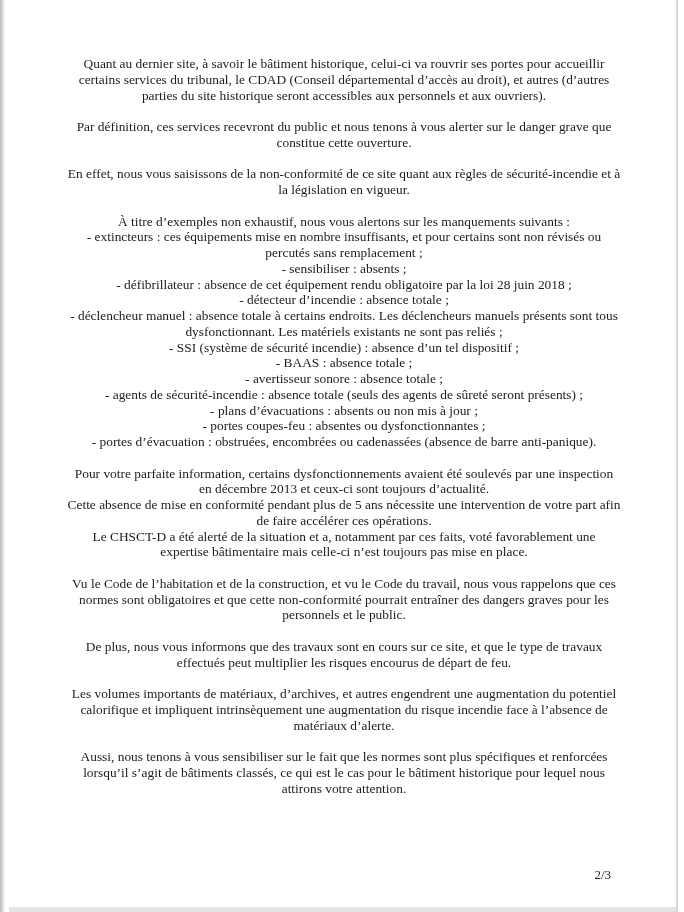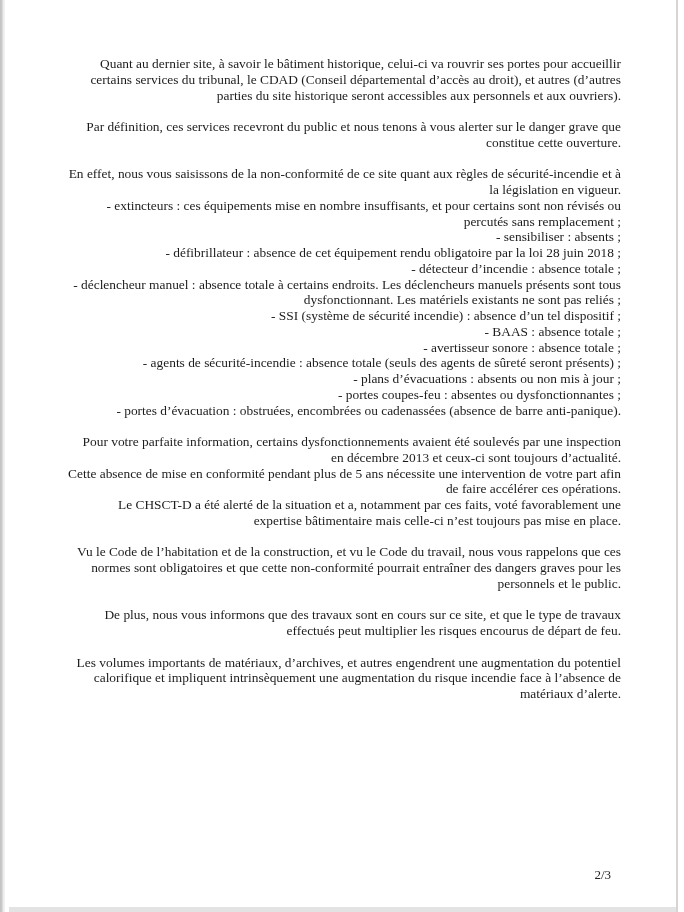--- a/index.html
+++ b/index.html
@@ -16,21 +16,21 @@
     overflow: hidden;
   }
   .page-content {
     position: absolute;
     left: 67px;
     top: 56px;
     width: 554px;
     font-size: 13.4px;
     line-height: 15.75px;
     color: #1c1c1c;
-    text-align: right;
+    text-align: center;
   }
   .page-content p {
     margin: 0;
     padding: 0;
   }
   .page-content p.gap {
     margin-top: 15.75px;
   }
   .page-content b {
     font-weight: normal;
@@ -70,34 +70,36 @@
 
 <div class="viewport">
   <div class="edge-left"></div>
   <div class="edge-right"></div>
   <div class="edge-bottom"></div>
 
   <div class="page-content">
       <p><span>Quant au dernier site, à savoir le bâtiment historique, celui-ci va rouvrir ses portes pour accueillir certains services du tribunal, le CDAD (Conseil départemental d’accès au droit), et autres (d’autres parties du site historique seront accessibles aux personnels et aux ouvriers).</span></p>
       <p class="gap"><span>Par définition, ces services recevront du public et nous tenons à vous alerter sur le </span><b>danger grave</b><span> que constitue cette ouverture.</span></p>
       <p class="gap"><span>En effet, nous vous saisissons de la non-conformité de ce site quant aux règles de sécurité-incendie et à la législation en vigueur.</span></p>
+      <p class="gap"><span>À titre d’exemples non exhaustif, nous vous alertons sur les </span><b>manquements</b><span> suivants :</span></p>
       <p><span>- </span><b>extincteurs</b><span> : ces équipements mise en nombre </span><b>insuffisants</b><span>, et pour certains sont </span><b>non révisés</b><span> ou </span><b>percutés</b><span> sans remplacement ;</span></p>
       <p><span>- </span><b>sensibiliser</b><span> : </span><b>absents</b><span> ;</span></p>
       <p><span>- </span><b>défibrillateur</b><span> : </span><b>absence</b><span> de cet équipement rendu obligatoire par la loi 28 juin 2018 ;</span></p>
       <p><span>- </span><b>détecteur d’incendie</b><span> : </span><b>absence</b><span> totale ;</span></p>
       <p><span>- </span><b>déclencheur manuel</b><span> : </span><b>absence</b><span> totale à certains endroits. Les déclencheurs manuels présents sont tous </span><b>dysfonctionnant</b><span>. Les matériels existants ne sont </span><b>pas reliés</b><span> ;</span></p>
       <p><span>- </span><b>SSI</b><span> (système de sécurité incendie) : </span><b>absence</b><span> d’un tel dispositif ;</span></p>
       <p><span>- </span><b>BAAS</b><span> : </span><b>absence</b><span> totale ;</span></p>
       <p><span>- </span><b>avertisseur sonore</b><span> : </span><b>absence</b><span> totale ;</span></p>
       <p><span>- </span><b>agents de sécurité-incendie</b><span> : </span><b>absence</b><span> totale (seuls des agents de sûreté seront présents) ;</span></p>
       <p><span>- </span><b>plans d’évacuations</b><span> : </span><b>absents</b><span> ou </span><b>non mis à jour</b><span> ;</span></p>
       <p><span>- </span><b>portes coupes-feu</b><span> : </span><b>absentes</b><span> ou </span><b>dysfonctionnantes</b><span> ;</span></p>
       <p><span>- </span><b>portes d’évacuation</b><span> : </span><b>obstruées</b><span>, </span><b>encombrées</b><span> ou </span><b>cadenassées</b><span> (</span><b>absence</b><span> de barre anti-panique).</span></p>
       <p class="gap"><span>Pour votre parfaite information, certains dysfonctionnements avaient été soulevés par une inspection en décembre 2013 et ceux-ci sont toujours d’actualité.</span></p>
       <p><span>Cette </span><b>absence de mise en conformité pendant plus de 5 ans</b><span> nécessite une intervention de votre part afin de faire accélérer ces opérations.</span></p>
       <p><span>Le CHSCT-D a été alerté de la situation et a, notamment par ces faits, voté favorablement une expertise bâtimentaire mais celle-ci n’est toujours pas mise en place.</span></p>
       <p class="gap"><span>Vu le Code de l’habitation et de la construction, et vu le Code du travail, nous vous rappelons que ces normes sont obligatoires et que cette non-conformité pourrait entraîner des dangers graves pour les personnels et le public.</span></p>
       <p class="gap"><span>De plus, nous vous informons que des travaux sont en cours sur ce site, et que le type de travaux effectués peut multiplier les risques encourus de départ de feu.</span></p>
       <p class="gap"><span>Les volumes importants de matériaux, d’archives, et autres engendrent une augmentation du potentiel calorifique et impliquent intrinsèquement une augmentation du risque incendie face à l’absence de matériaux d’alerte.</span></p>
+      <p class="gap"><span>Aussi, nous tenons à vous sensibiliser sur le fait que les normes sont plus spécifiques et renforcées lorsqu’il s’agit de bâtiments classés, ce qui est le cas pour le bâtiment historique pour lequel nous attirons votre attention.</span></p>
     </div>
 
   <div class="page-footer">2/3</div>
 </div>
 
 </body></html>

